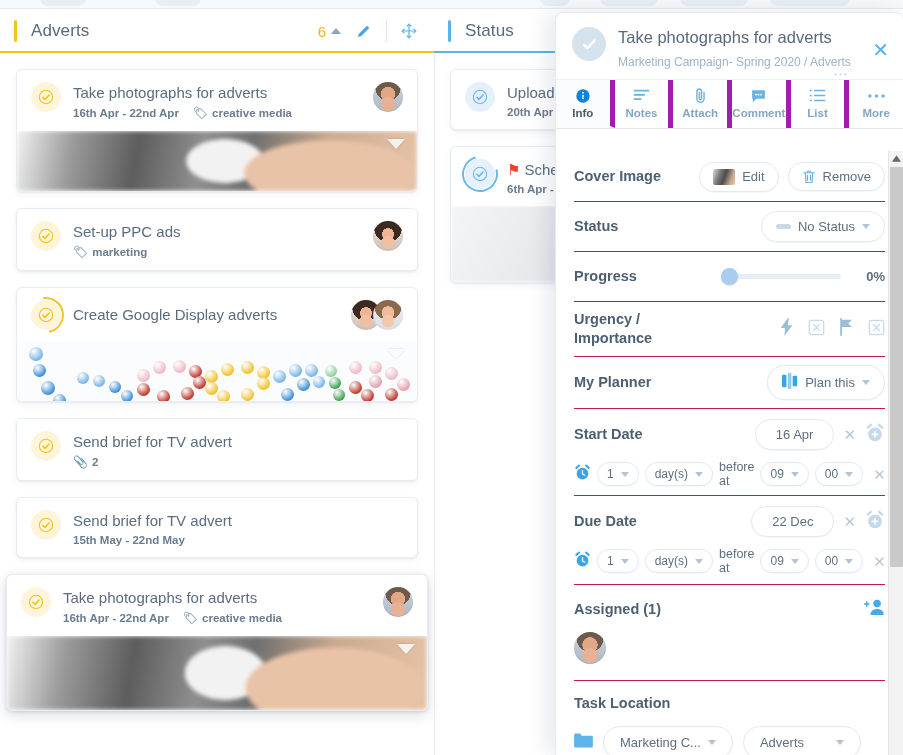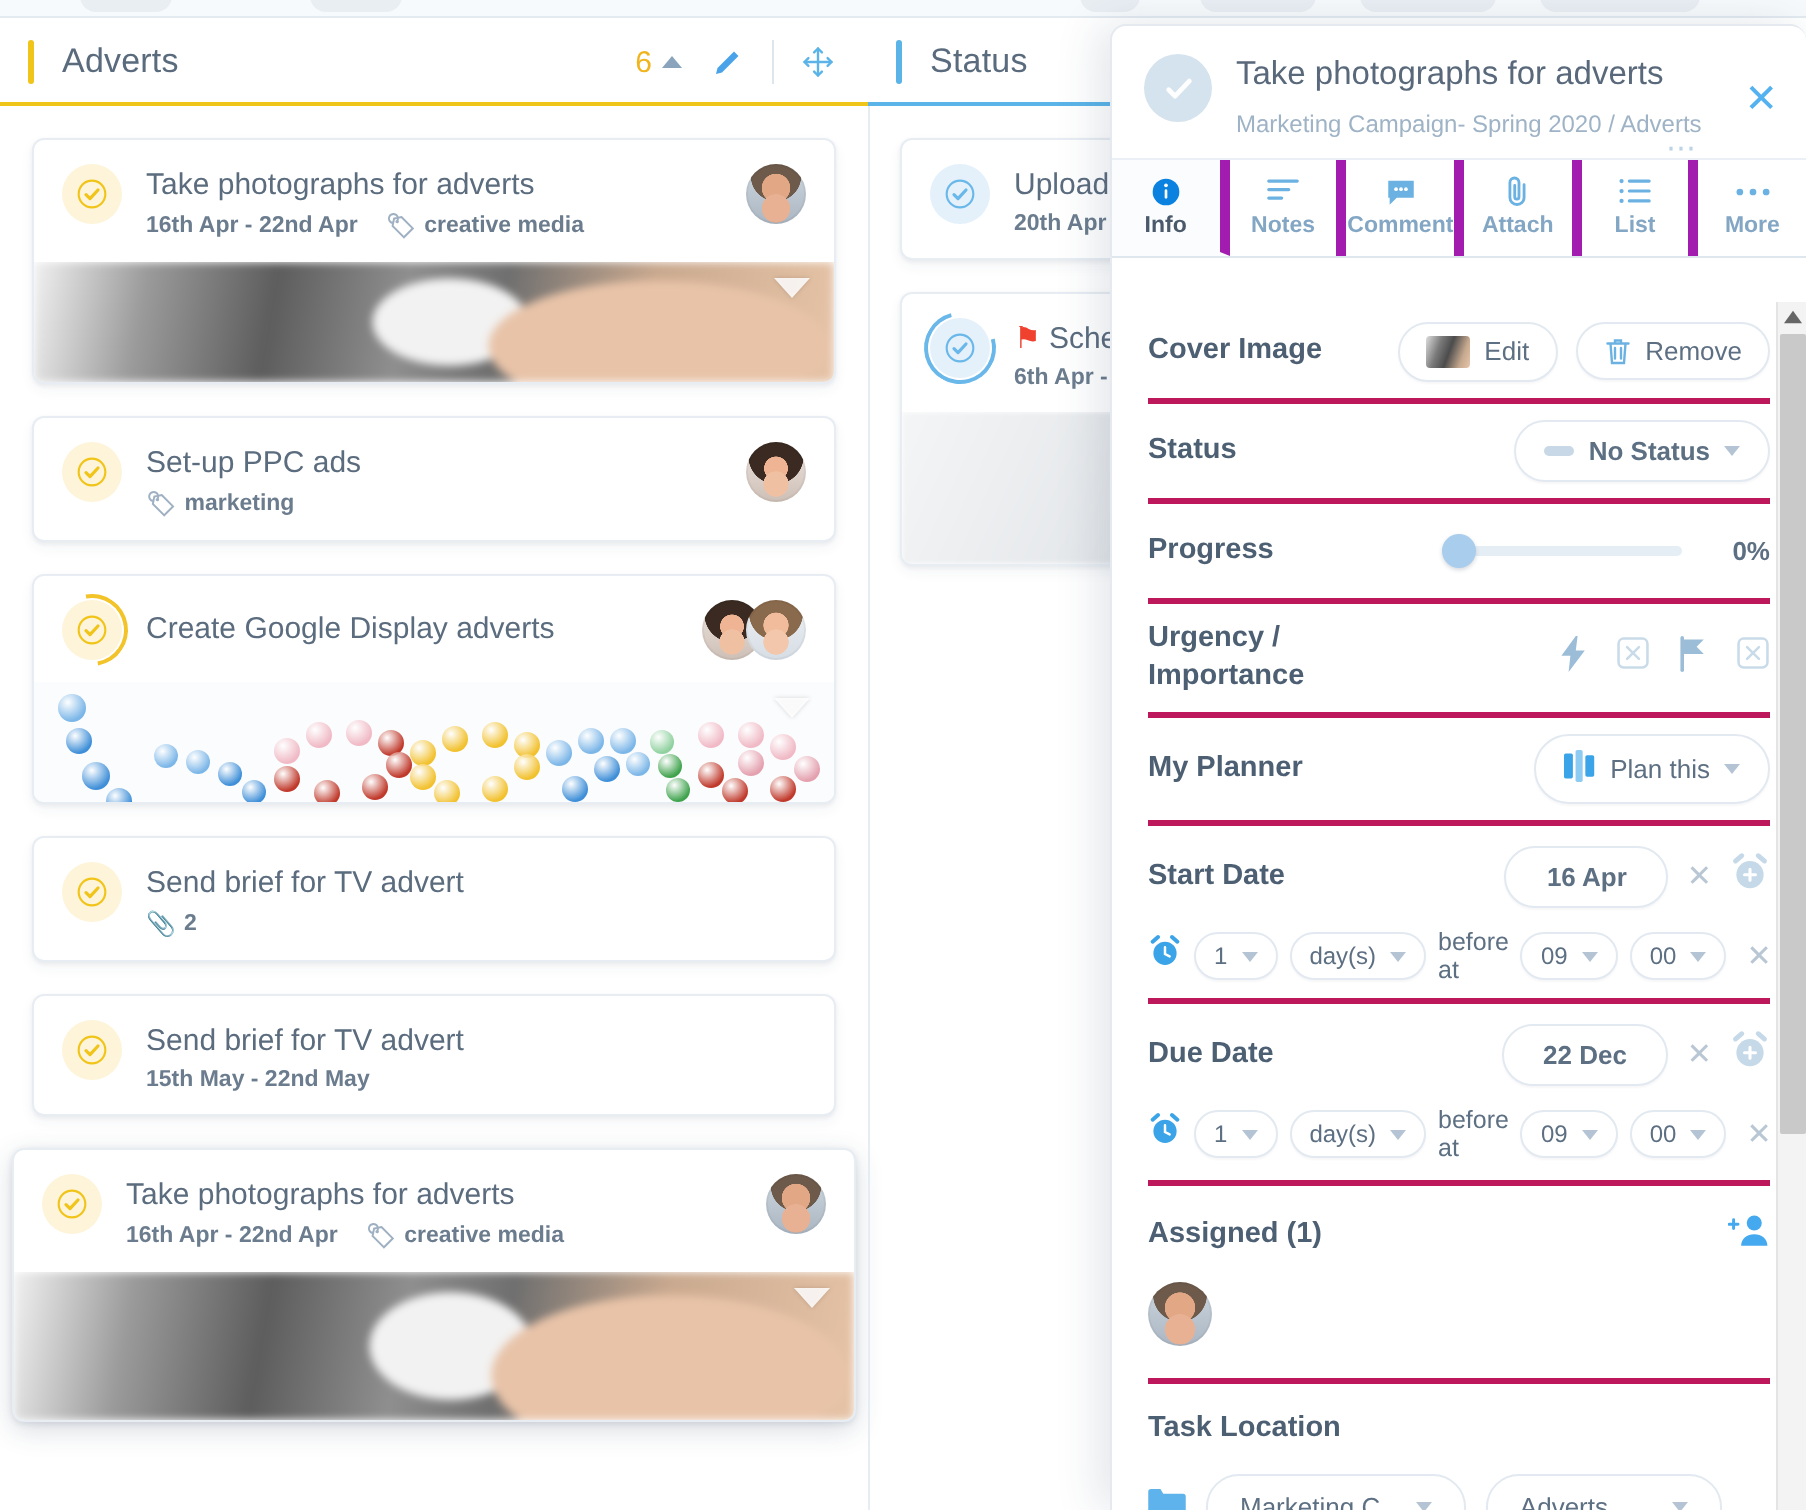--- a/index.html
+++ b/index.html
@@ -182,35 +182,35 @@
   .tab:last-child { border-right: none; }
   .tab.active { border-bottom: 2px solid transparent; }
   .tab-ico { height: 19px; display: flex; align-items: center; justify-content: center; }
   .tab-lab { font-size: 11.5px; font-weight: bold; color: #82a6c4; margin-top: 2px; }
   .tab.active .tab-lab { color: #4a5a6b; }
   .tab.active { background: #fafcfe; }
 
   .panel-body { position: absolute; left: 0; right: 0; top: 139px; bottom: 0; padding: 0 18px 0 18px; overflow: hidden; }
   .prow {
     display: flex; align-items: center; min-height: 50px;
-    border-bottom: 3px solid #be185d; padding: 8px 0;
+    border-bottom: 1px solid #be185d; padding: 8px 0;
   }
   .prow:last-child { border-bottom: none; }
   .plabel { font-size: 14.5px; font-weight: bold; color: #4d5f72; line-height: 19px; }
   .pctl { display: flex; align-items: center; gap: 9px; }
 
   .pill {
     display: inline-flex; align-items: center; gap: 7px;
     border: 1px solid #e2e9f0; border-radius: 18px; background: #fff;
     padding: 6px 13px; font-size: 13px; color: #5d6f82; cursor: pointer;
     box-shadow: 0 1px 1px rgba(40,60,90,.04);
     white-space: nowrap;
   }
   .pill.sm { padding: 4px 9px; font-size: 12px; border-radius: 14px; }
-  .pill .cap { font-weight: bold; }
+  .pill .cap { font-weight: normal; }
   .cover-thumb {
     width: 22px; height: 16px; border-radius: 2px; flex: none;
     background: linear-gradient(110deg,#dedede 0%,#7a7a7a 30%,#4c4c4c 52%,#c7a98f 80%,#e7c7ab 100%);
   }
   .caret-dn {
     width: 0; height: 0; border-left: 4.5px solid transparent; border-right: 4.5px solid transparent;
     border-top: 5px solid #b4c4d4;
   }
   .xclear { color: #b9c7d4; font-size: 15px; cursor: pointer; line-height: 1; }
 
@@ -534,36 +534,36 @@
       <div class="tab">
         <div class="tab-ico">
           <svg width="17" height="15" viewBox="0 0 24 20" stroke="#6bb2e2" stroke-width="2.4" stroke-linecap="round">
               <path d="M2 3h20M2 9h14M2 15h9"></path>
             </svg>
         </div>
         <div class="tab-lab">Notes</div>
       </div>
       <div class="tab">
         <div class="tab-ico">
+          <svg width="15" height="17" viewBox="0 0 20 24" fill="none" stroke="#6bb2e2" stroke-width="2" stroke-linecap="round">
+              <path d="M15 7.5v9a5 5 0 01-10 0V6a3.2 3.2 0 016.4 0v10.2a1.5 1.5 0 01-3 0V8"></path>
+            </svg>
+        </div>
+        <div class="tab-lab">Attach</div>
+      </div>
+      <div class="tab">
+        <div class="tab-ico">
           <svg width="17" height="16" viewBox="0 0 24 22">
               <path d="M3 3h18v12H9l-5 5v-5H3z" fill="#6bb2e2"></path>
               <circle cx="8.5" cy="9" r="1.3" fill="#fff"></circle>
               <circle cx="12" cy="9" r="1.3" fill="#fff"></circle>
               <circle cx="15.5" cy="9" r="1.3" fill="#fff"></circle>
             </svg>
         </div>
         <div class="tab-lab">Comment</div>
-      </div>
-      <div class="tab">
-        <div class="tab-ico">
-          <svg width="15" height="17" viewBox="0 0 20 24" fill="none" stroke="#6bb2e2" stroke-width="2" stroke-linecap="round">
-              <path d="M15 7.5v9a5 5 0 01-10 0V6a3.2 3.2 0 016.4 0v10.2a1.5 1.5 0 01-3 0V8"></path>
-            </svg>
-        </div>
-        <div class="tab-lab">Attach</div>
       </div>
       <div class="tab">
         <div class="tab-ico">
           <svg width="17" height="15" viewBox="0 0 24 20" stroke="#6bb2e2" stroke-width="2.2" stroke-linecap="round">
               <path d="M8 3h14M8 10h14M8 17h14"></path>
               <path d="M2.5 3h.01M2.5 10h.01M2.5 17h.01" stroke-width="3"></path>
             </svg>
         </div>
         <div class="tab-lab">List</div>
       </div>

